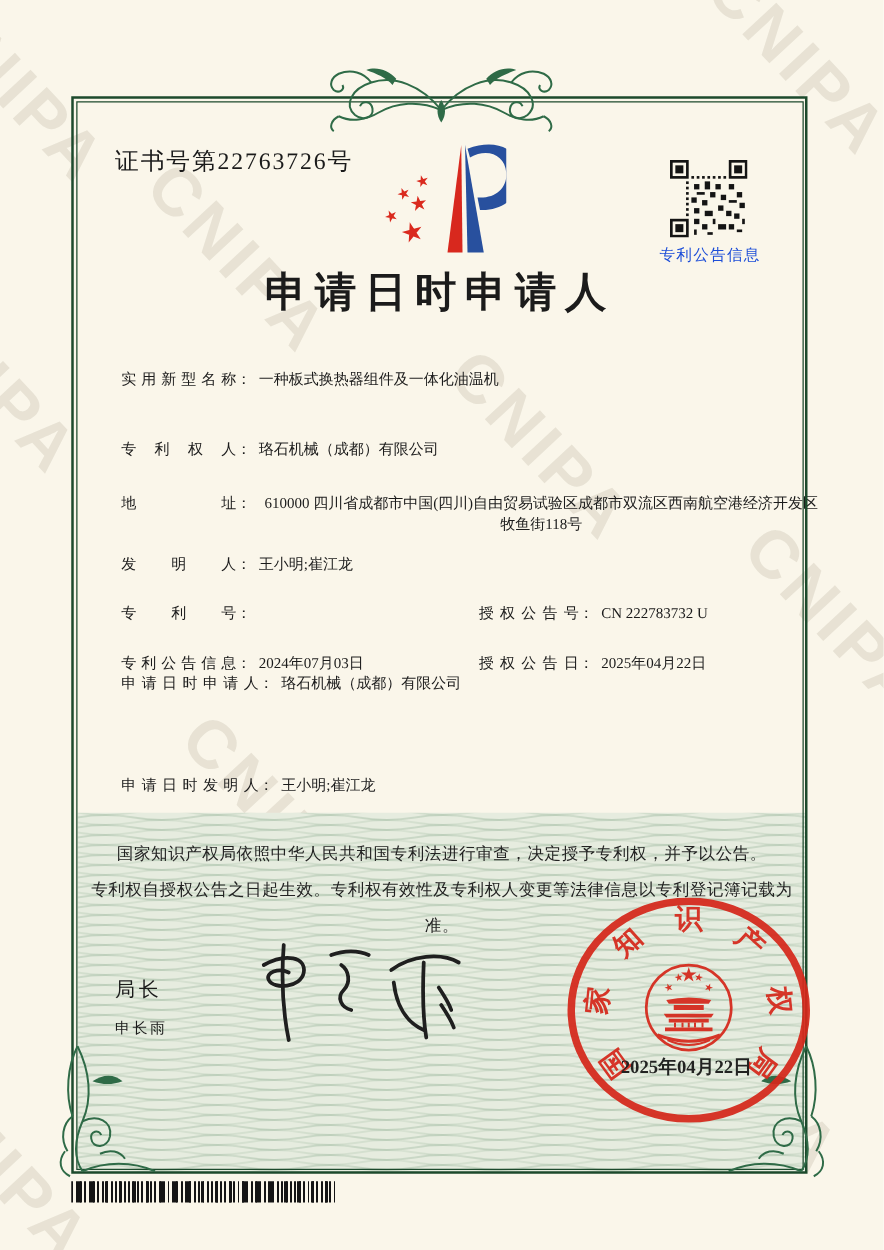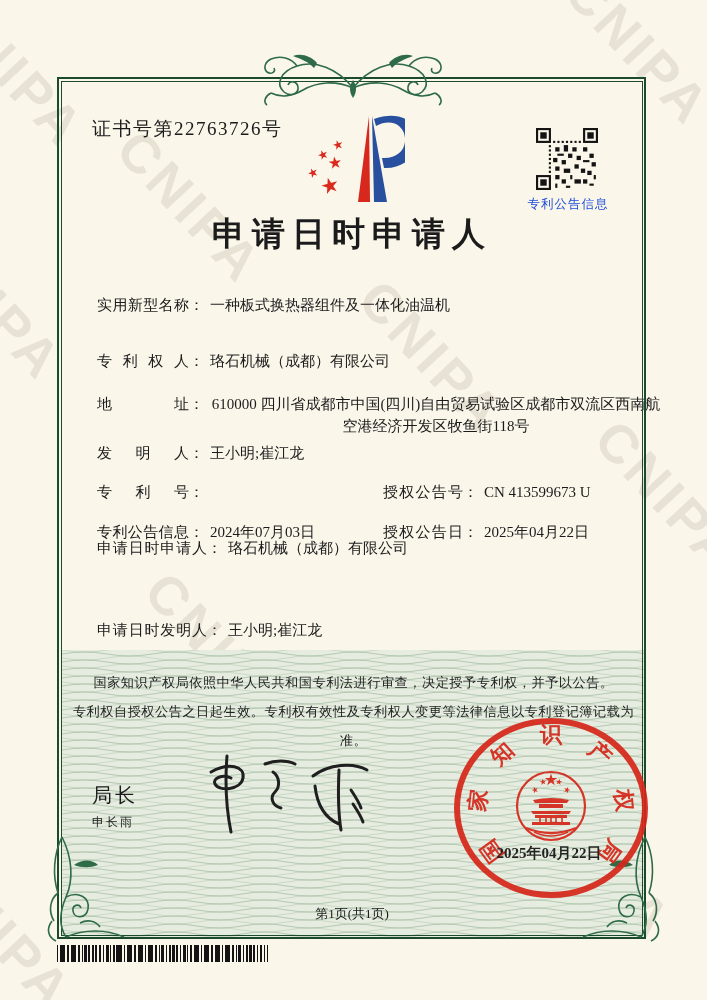--- a/index.html
+++ b/index.html
@@ -11,29 +11,29 @@
   .band{position:absolute;left:62px;top:650px;width:583px;height:288px;z-index:1;}
   .frame{position:absolute;left:57px;top:77px;width:585px;height:858px;border:2.5px solid #1c4a2c;z-index:2;}
   .frame-inner{position:absolute;inset:1.5px;border:1px solid #1c4a2c;}
   .orn{position:absolute;z-index:3;}
   .content{position:absolute;z-index:4;}
   .cert-no{left:92px;top:116px;font-size:19px;letter-spacing:1.5px;}
   .logo{left:300px;top:106px;width:105px;height:100px;}
   .qr{left:536px;top:128px;width:62px;height:62px;}
   .qr-caption{left:520px;top:196px;width:96px;text-align:center;font-size:12.5px;color:#1d4ed8;letter-spacing:1px;}
   .title{left:57px;top:212px;width:590px;text-align:center;font-size:33px;font-weight:bold;letter-spacing:7px;}
-  .row{position:absolute;display:flex;font-size:15px;line-height:1.45;}
+  .row{position:absolute;display:flex;font-size:12px;line-height:1.45;}
   .lbl{display:inline-block;width:92px;text-align:justify;text-align-last:justify;flex:none;}
   .lbl.wide{width:110px;}
   .lbl.rcol{width:80px;}
   .colon{flex:none;margin-right:6px;}
   .val{display:inline-block;text-align:center;}
   .val.addr{width:452px;}
   .legal{left:70px;top:668px;width:567px;text-align:center;font-size:13.2px;line-height:2.2;letter-spacing:0.5px;color:#222;}
-  .gov-title{left:92px;top:782px;font-size:20px;letter-spacing:3px;}
+  .gov-title{left:92px;top:782px;font-size:16px;letter-spacing:3px;}
   .gov-name{left:92px;top:814px;font-size:12px;letter-spacing:2px;}
   .sig{left:195px;top:742px;width:185px;height:95px;z-index:4;}
   .seal{left:450px;top:718px;width:203px;height:186px;z-index:5;opacity:0.93;}
   .footer-page{left:57px;top:905px;width:590px;text-align:center;font-size:13px;}
   .barcode{left:57px;top:945px;width:211px;height:17px;
     background:
       repeating-linear-gradient(90deg,#141414 0 1.5px,rgba(0,0,0,0) 1.5px 3.5px),
       repeating-linear-gradient(90deg,rgba(0,0,0,0) 0 5px,#141414 5px 7.5px,rgba(0,0,0,0) 7.5px 11px);
     z-index:4;}
   svg{display:block;}
@@ -197,21 +197,21 @@
       <span class="colon">：</span>
     <span class="val">王小明;崔江龙</span>
   </div>
   <div class="row" style="left:97px;top:482px">
     <span class="lbl">专利号</span>
       <span class="colon">：</span>
   </div>
   <div class="row" style="left:383px;top:482px">
     <span class="lbl rcol">授权公告号</span>
       <span class="colon">：</span>
-    <span class="val">CN 413599673 U</span>
+    <span class="val">CN 222783732 U</span>
   </div>
   <div class="row" style="left:97px;top:522px">
     <span class="lbl">专利公告信息</span>
       <span class="colon">：</span>
     <span class="val">2024年07月03日</span>
   </div>
   <div class="row" style="left:383px;top:522px">
     <span class="lbl rcol">授权公告日</span>
       <span class="colon">：</span>
     <span class="val">2025年04月22日</span>
@@ -275,16 +275,15 @@
       </g>
       <g stroke="#d5281b" fill="none">
         <path d="M90,100 V104 M96,100 V104 M101,100 V104 M106,100 V104 M112,100 V104" stroke-width="1.6"></path>
         <path d="M76,110 Q101,120 126,110" stroke-width="2.4"></path>
         <path d="M84,114 Q101,122 118,114" stroke-width="1.6"></path>
       </g>
     </g>
     <text x="99" y="140" font-size="15" font-weight="bold" fill="#141414" text-anchor="middle" font-family="Liberation Serif, DejaVu Serif, serif">2025年04月22日</text>
   </svg>
 
-  <div class="content footer-page">第1页(共1页)</div>
   <div class="content barcode"></div>
 
 </div>
 
 </body></html>

